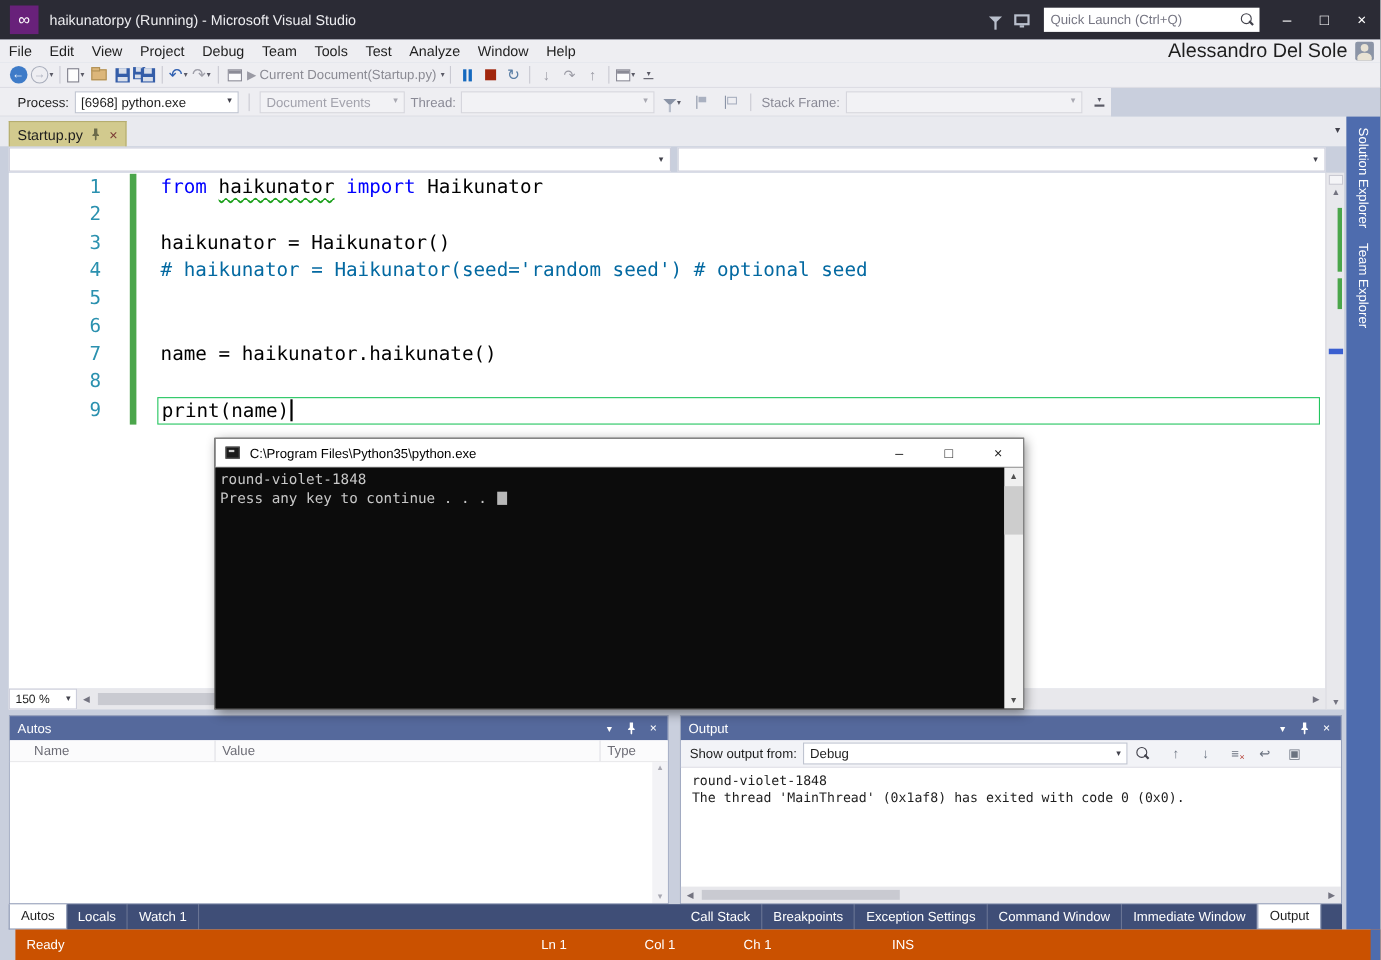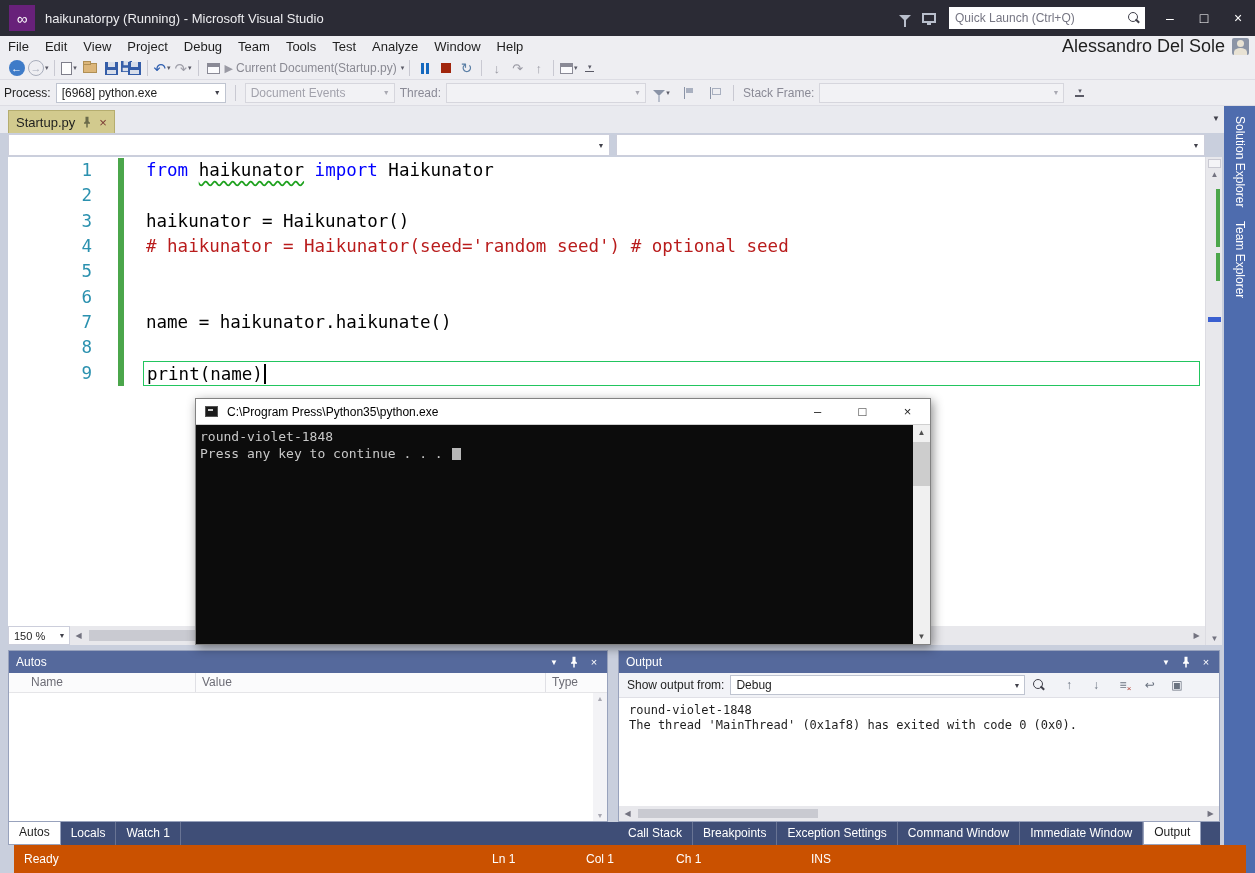--- a/index.html
+++ b/index.html
@@ -39,22 +39,22 @@
   .menu-item { padding:3px 8px; font-size:13px; color:#1E1E1E; }
   .menu-right { margin-left:auto; display:flex; align-items:center; gap:7px; padding-right:6px; }
   .user-name { font-size:18px; color:#1E1E1E; }
   .avatar { width:17px; height:17px; border-radius:2px; background:#8B94A6; position:relative; overflow:hidden; }
   .avatar::before { content:''; position:absolute; left:5px; top:2px; width:7px; height:7px; border-radius:50%; background:#E8E2D4; }
   .avatar::after { content:''; position:absolute; left:2px; top:10px; width:13px; height:8px; border-radius:50% 50% 0 0; background:#E8E2D4; }
 
   
   .toolbar { position:absolute; left:0; top:57px; width:1255px; height:23px; background:#EEEEF2;
              border-bottom:1px solid #DDDDE4; display:flex; align-items:center; padding-left:6px; }
-  .debugbar { position:absolute; left:0; top:80px; width:1255px; height:26px; background:#EEEEF2;
-              border-bottom:1px solid #DDDDE4; display:flex; align-items:center; padding-left:4px; gap:5px; }
+  .debugbar { position:absolute; left:0; top:80px; width:1010px; height:26px; background:#EEEEF2;
+              border-bottom:1px solid #DDDDE4; display:flex; align-items:center; padding-left:16px; gap:5px; }
   .tbtn { height:21px; min-width:21px; display:flex; align-items:center; justify-content:center; padding:0 1px; }
   .tsep { width:1px; height:16px; background:#C9C9D2; margin:0 4px; flex:none; }
   .drop { font-size:7px; color:#5A5A66; margin-left:1px; }
   .circle-btn { width:16px; height:16px; border-radius:50%; display:flex; align-items:center; justify-content:center;
                 font-size:11px; line-height:1; }
   .circle-back { background:#3E7BC8; color:#fff; }
   .circle-fwd { border:1.5px solid #A8ADBB; color:#A8ADBB; background:#EEEEF2; }
   .page-ic { width:11px; height:13px; background:#FDFDFD; border:1px solid #7E7E8A; }
   .folder-ic { width:14px; height:10px; background:#DCB67A; border:1px solid #B08F54; position:relative; }
   .folder-ic::before { content:''; position:absolute; left:-1px; top:-3px; width:6px; height:2px; background:#DCB67A; border:1px solid #B08F54; }
@@ -105,21 +105,21 @@
 
   
   .editor { position:absolute; left:8px; top:157px; width:1197px; height:469px; background:#FFFFFF; overflow:hidden; }
   #code-lines { position:absolute; left:0; top:1px; right:0; }
   .code-row { display:flex; height:25.33px; line-height:25.33px; font-family:"DejaVu Sans Mono", monospace;
               font-size:17.5px; }
   .ln { width:84px; text-align:right; color:#2B91AF; flex:none; }
   .code { flex:1; margin-left:51px; margin-right:5px; padding:0 3px; white-space:pre; color:#000; }
   .code.current-box { border:1px solid #22c55e; }
   .tok-keyword { color:#0000FF; }
-  .tok-comment { color:#b91c1c; }
+  .tok-comment { color:#0369a1; }
   .tok-plain { color:#000000; }
   .tok-squiggle { color:#000000; text-decoration:underline; text-decoration-style:wavy;
                   text-decoration-color:#1EA11E; text-underline-offset:4px; }
   .caret { display:inline-block; width:2px; height:20px; background:#000; vertical-align:-4px; margin-left:1px; }
   .change-bar { position:absolute; left:110px; top:1px; width:6px; height:228px; background:#4BA64B; }
 
   
   .vscroll { position:absolute; left:1205px; top:157px; width:17px; height:488px; background:#E8E8EC;
              border-left:1px solid #DCDCE2; }
   .vscroll .split { position:absolute; left:2px; top:2px; width:13px; height:9px; background:#F4F4F7;
@@ -441,21 +441,21 @@
     </div>
     <div class="hs-arrow">◀</div>
     <div class="hs-thumb"></div>
     <div class="hs-track"></div>
     <div class="hs-arrow">▶</div>
   </div>
 
   <div class="console-win">
     <div class="console-title">
       <span class="console-ic"></span>
-      <span class="t">C:\Program Press\Python35\python.exe</span>
+      <span class="t">C:\Program Files\Python35\python.exe</span>
       <div class="console-btns">
         <div class="cbtn">–</div>
         <div class="cbtn">□</div>
         <div class="cbtn">×</div>
       </div>
     </div>
     <div class="console-body">
       <div id="console-lines">
           <div class="console-line">round-violet-1848</div>
           <div class="console-line">Press any key to continue . . .<span class="console-cursor"></span></div>

